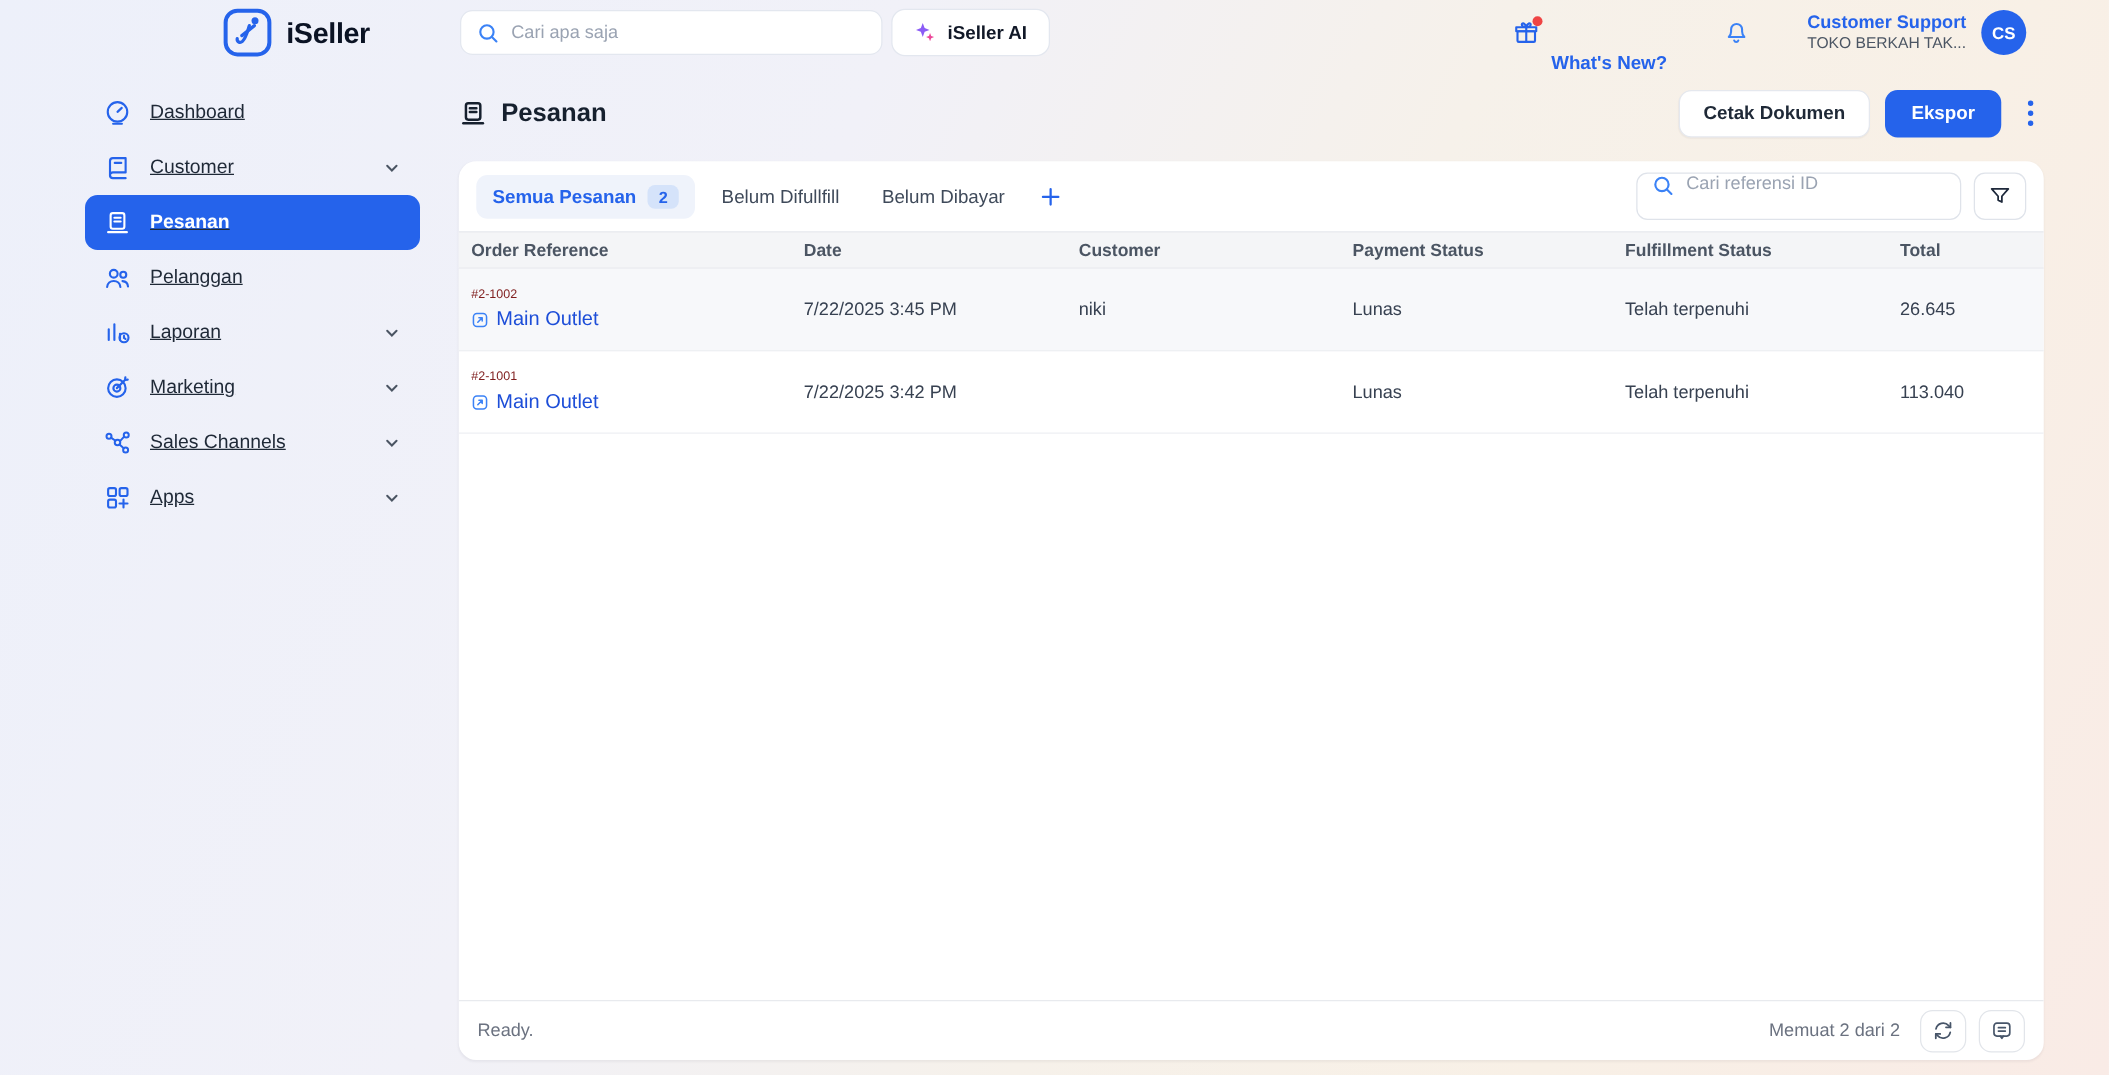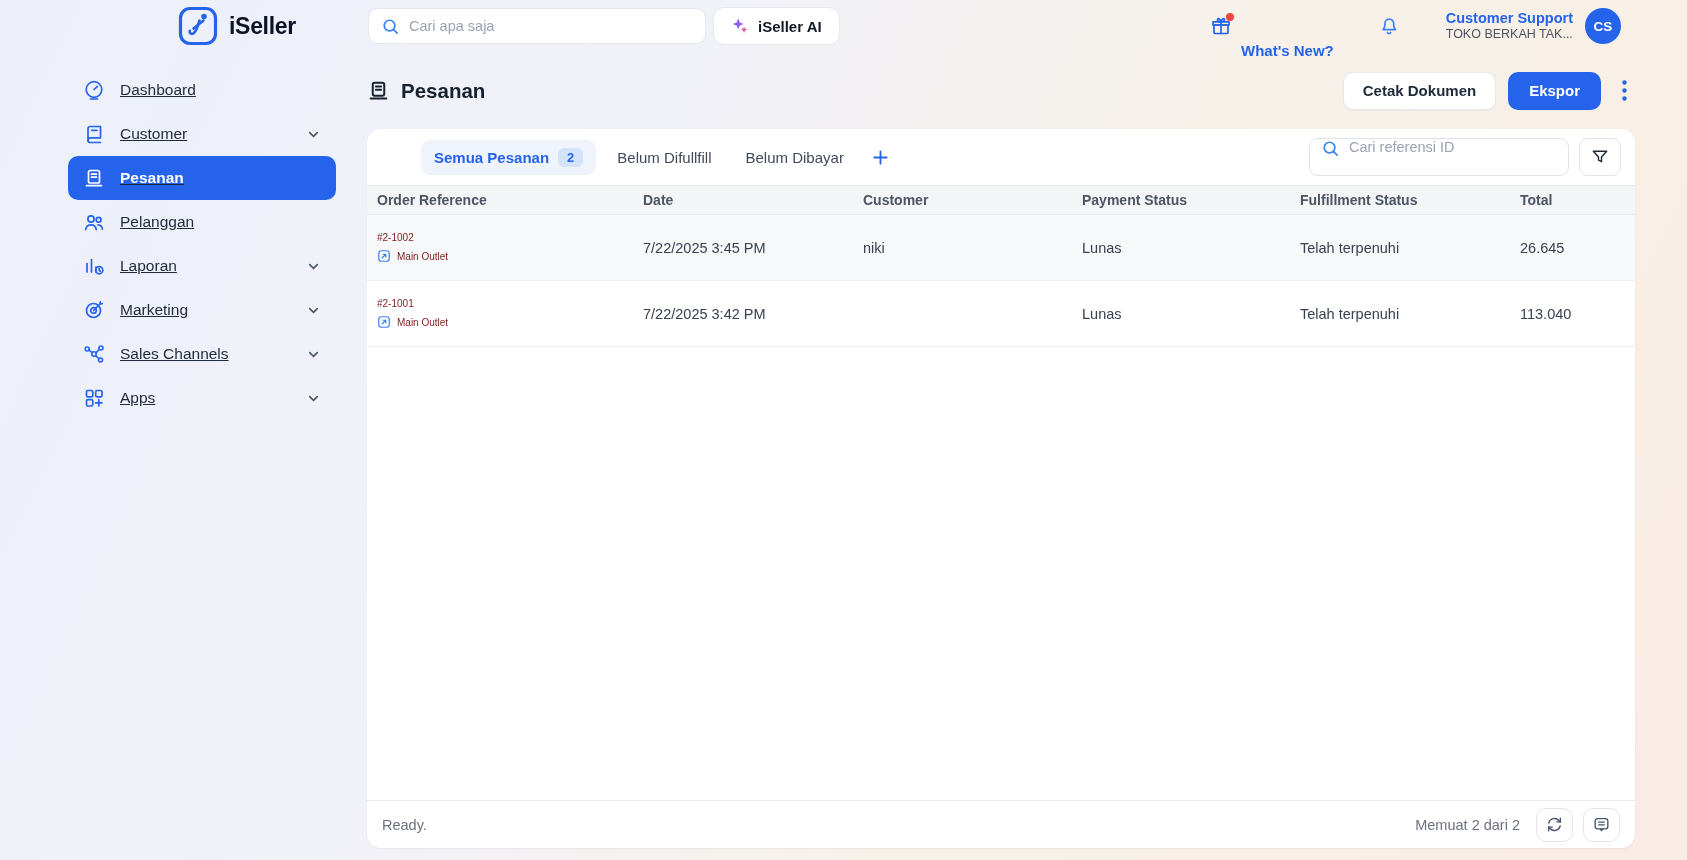--- a/index.html
+++ b/index.html
@@ -53,42 +53,42 @@
   .btn-primary { height:38px; padding:0 21px; background:#2563eb; border:none; border-radius:10px;
     font-size:15px; font-weight:700; color:#fff; cursor:pointer; font-family:"Liberation Sans",sans-serif; }
   .dots-btn { width:22px; display:flex; justify-content:center; cursor:pointer; }
 
   
   .card { position:absolute; top:77px; left:0; right:0; height:719px; background:#fff; border-radius:14px;
     box-shadow:0 1px 2px rgba(15,23,42,.05); display:flex; flex-direction:column; overflow:hidden; }
   .tabsrow { height:56px; display:flex; align-items:center; padding:0 14px; }
   .tab { display:flex; align-items:center; gap:9px; padding:8px 13px; border-radius:9px; font-size:15px;
     color:#3f4a5a; cursor:pointer; }
-  .tab.active { background:#eff3fb; color:#2563eb; font-weight:600;margin-left:40px; }
+  .tab.active { background:#eff3fb; color:#2563eb; font-weight:600; }
   .tab + .tab { margin-left:8px; }
   .tab-badge { background:#d5e3fa; color:#2563eb; font-size:13px; font-weight:600; border-radius:6px; padding:2px 9px; }
   .tab-add { margin-left:14px; cursor:pointer; }
   .toolbar { margin-left:auto; display:flex; align-items:center; gap:10px; }
   .refsearch { width:260px; height:38px; border:1px solid #dfe3ea; border-radius:9px; background:#fff;
     display:flex; align-items:flex-start; padding:0 11px; gap:9px; }
   .refsearch input { border:none; outline:none; flex:1; font-size:14.5px; color:#374151; background:transparent;
     font-family:"Liberation Sans",sans-serif; }
   .refsearch input::placeholder { color:#9aa3b2; }
   .filter-btn { width:42px; height:38px; border:1px solid #dfe3ea; border-radius:9px; background:#fff;
     display:flex; align-items:center; justify-content:center; cursor:pointer; }
 
   .grid-cols { display:grid; grid-template-columns:266px 220px 219px 218px 220px 1fr; }
   .thead { height:30px; align-items:center; background:#f4f5f7; border-top:1px solid #e8eaee;
     border-bottom:1px solid #e8eaee; color:#4b5563; font-size:14px; font-weight:600; }
   .thead > div, .trow > div { padding-left:10px; }
   .trow { height:66px; align-items:center; border-bottom:1px solid #eef0f3; font-size:14.5px; color:#374151; }
   .trow.shaded { background:#f7f8fa; }
   .ref-cell { display:flex; flex-direction:column; gap:6px; }
   .ref-link { color:#7f1d1d; font-size:10px; font-weight:400; cursor:pointer; text-decoration:none; }
-  .outlet-line { display:flex; align-items:center; gap:6px; color:#7f1d1d; font-size:10px; }
+  .outlet-line { display:flex; align-items:center; gap:6px; color:#1d4ed8; font-size:16px; }
   .spacer { flex:1; }
 
   .cardfooter { height:48px; border-top:1px solid #e8eaee; display:flex; align-items:center; padding:0 15px;
     color:#6b7280; font-size:14.5px; }
   .footer-right { margin-left:auto; display:flex; align-items:center; gap:10px; }
   .loading-info { color:#6b7280; margin-right:6px; }
   .icon-btn { width:37px; height:34px; border:1px solid #e2e5ea; border-radius:10px; background:#fff;
     display:flex; align-items:center; justify-content:center; cursor:pointer; }
 </style>
 </head>

